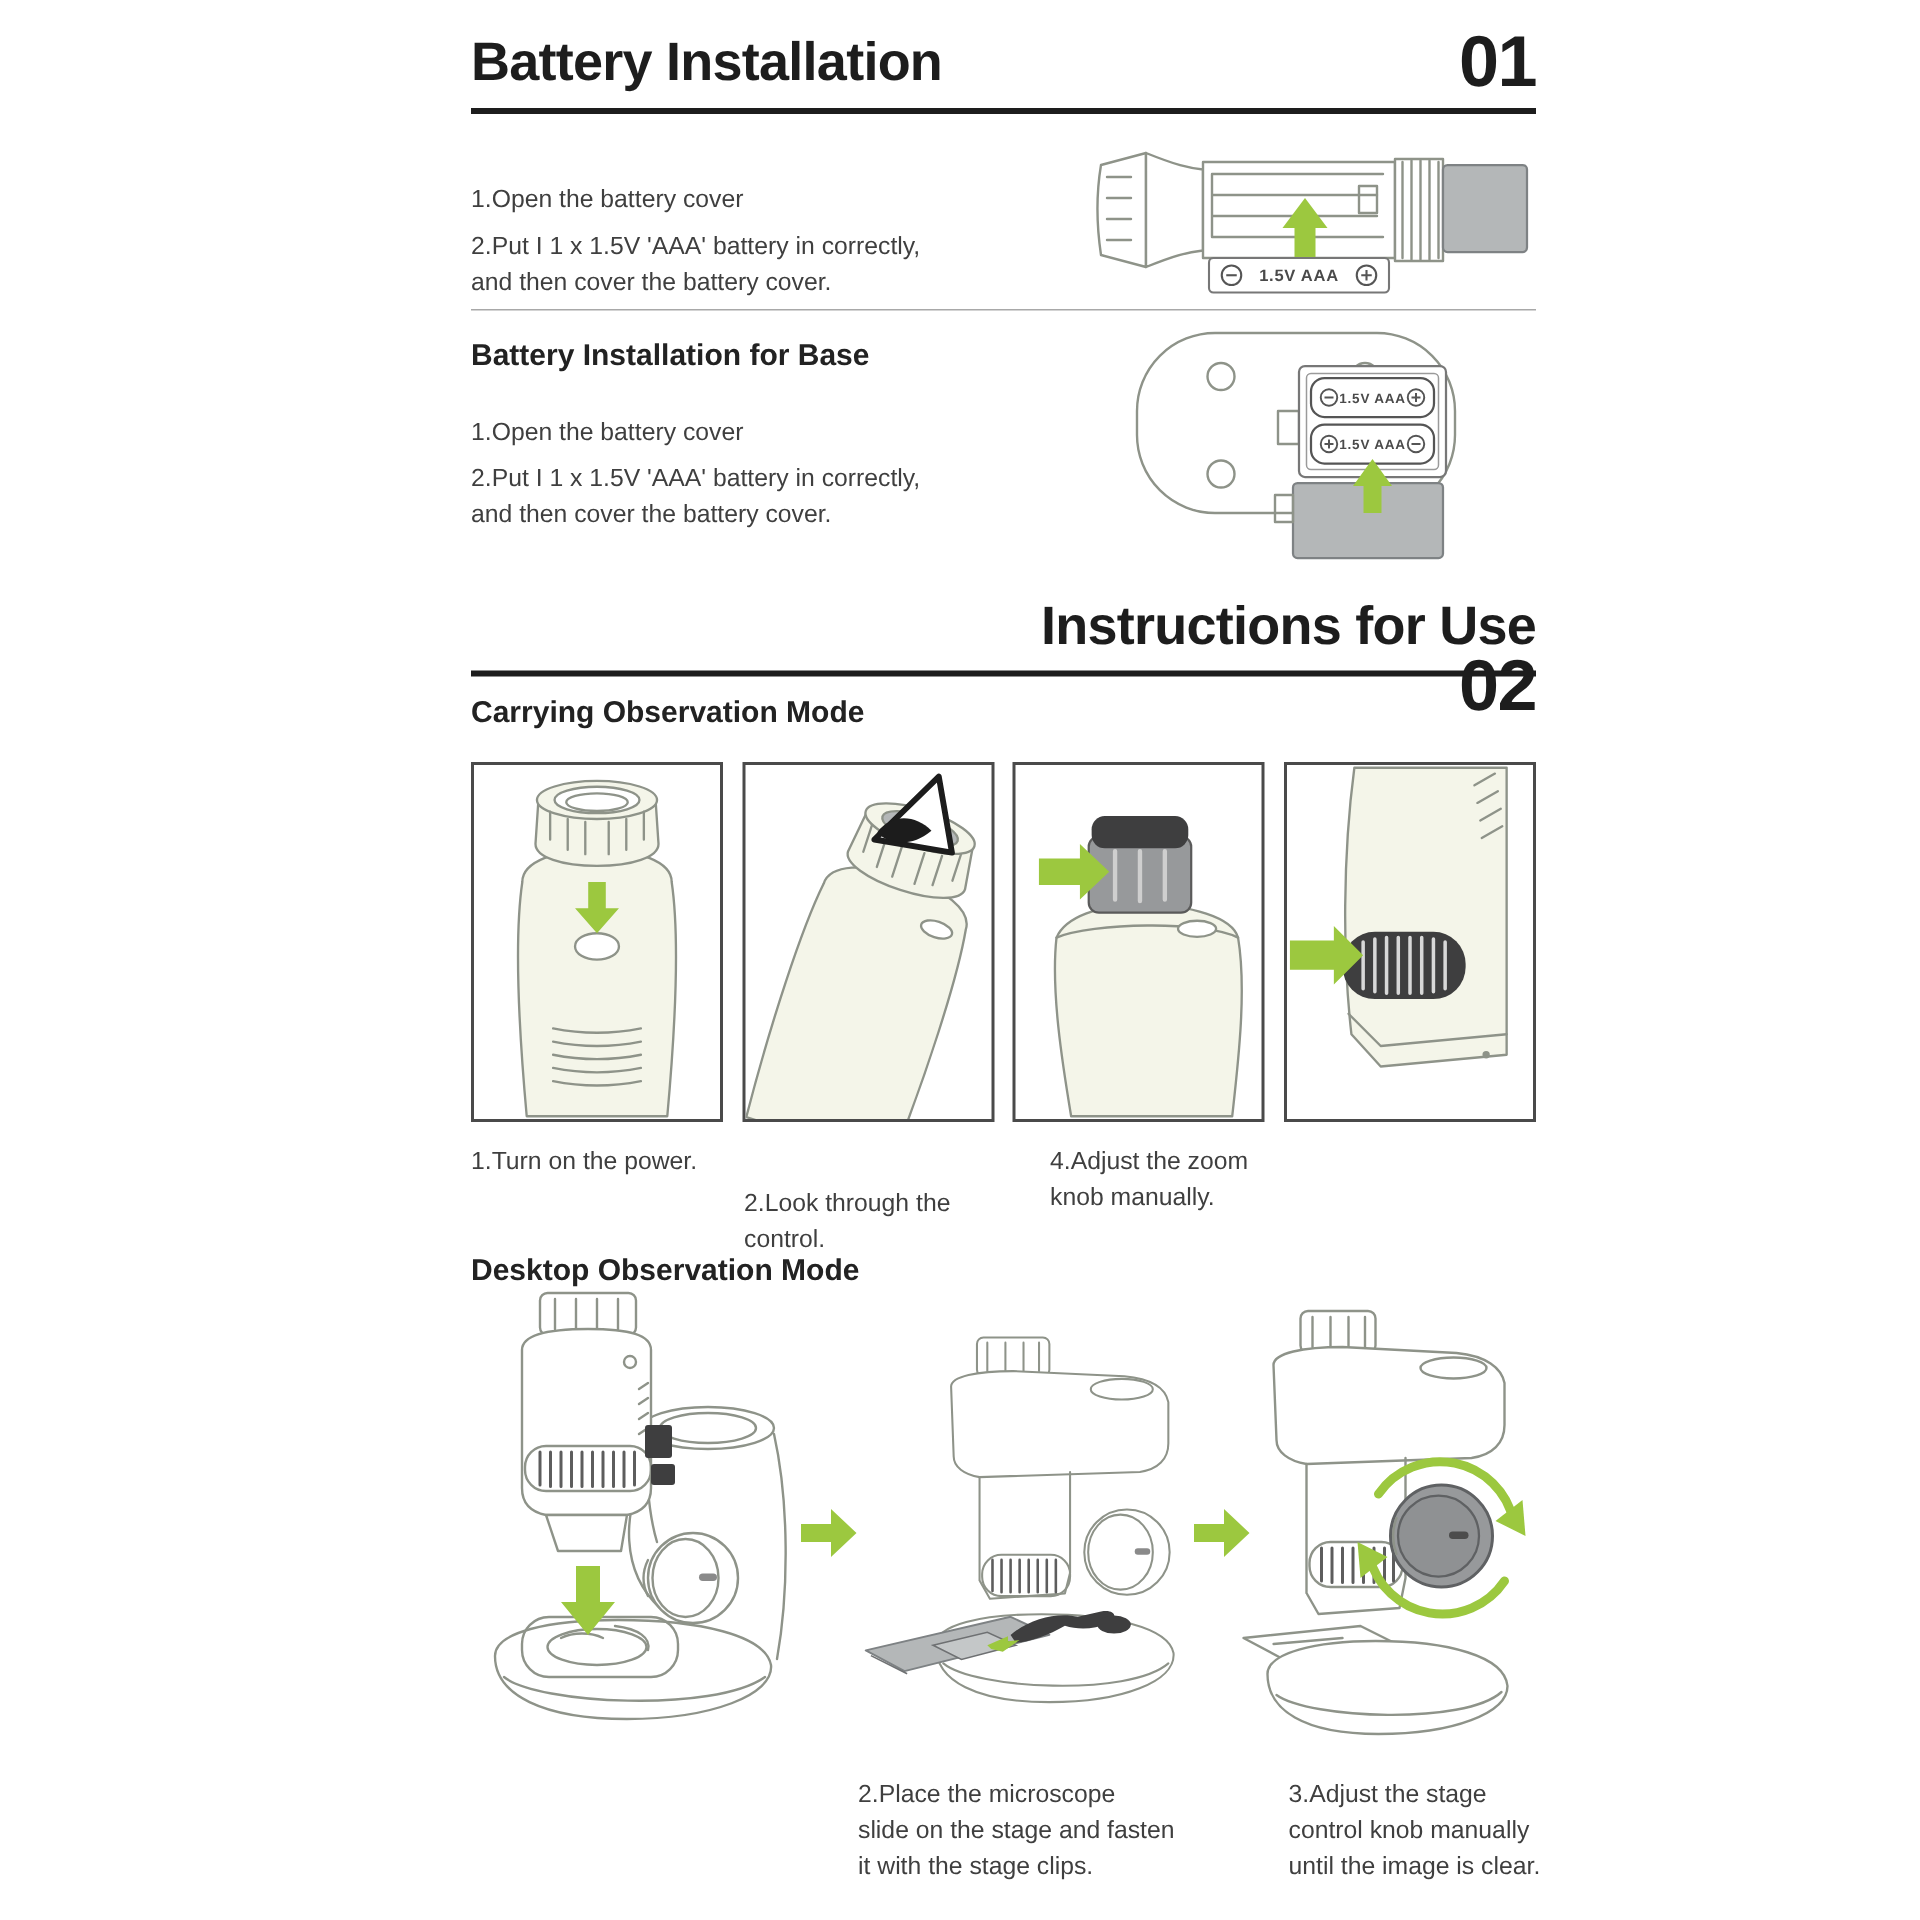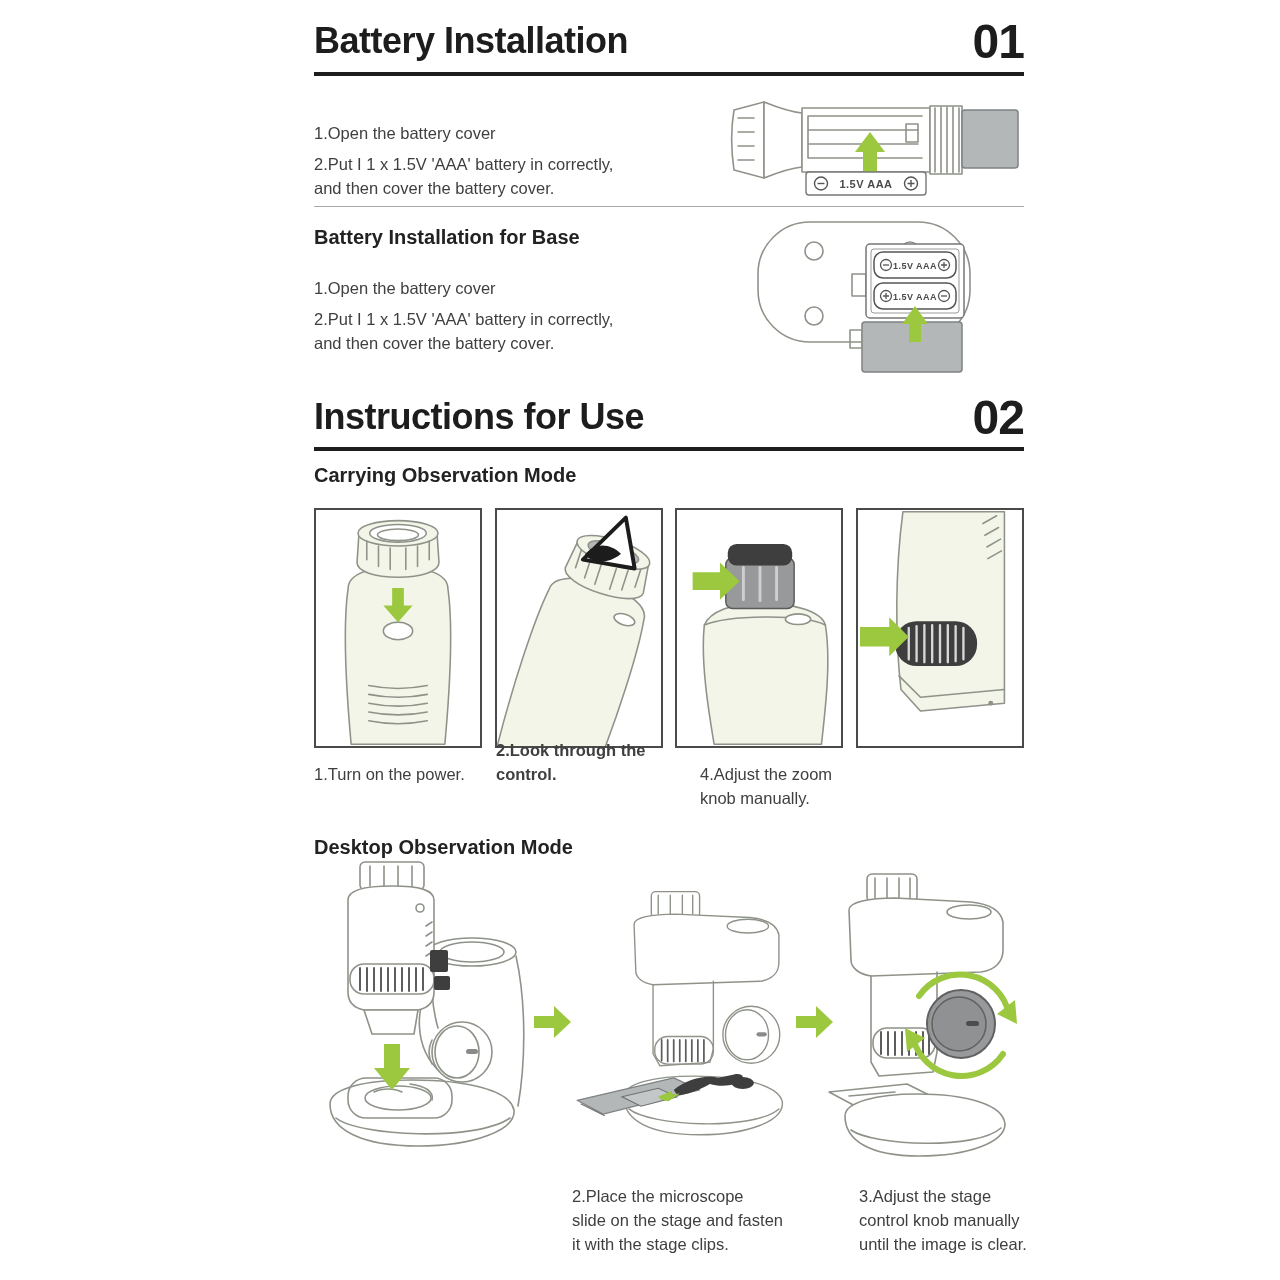--- a/index.html
+++ b/index.html
@@ -131,21 +131,21 @@
           <path d="M189,78 h6" stroke="#555" stroke-width="1.3"></path>
         </g>
       </g>
 
       <rect class="gray" x="110" y="104" width="100" height="50" rx="3"></rect>
       <rect class="ln" x="98" y="112" width="12" height="18"></rect>
 
       <polygon class="green" points="163,88 176,106 169,106 169,124 157,124 157,106 150,106"></polygon>
     </svg>
 
-    <div class="abs h1row" style="top:396px;">
+    <div class="abs h1row" style="top:396px;flex-direction:column;">
       <span class="h1">Instructions for Use</span>
       <span class="h1num">02</span>
     </div>
     <div class="abs rule" style="top:447px;"></div>
 
     <div class="abs h2" style="top:464px;">Carrying Observation Mode</div>
 
     <div class="abs panelrow" style="top:508px;">
 
       <div class="panel">
@@ -205,21 +205,21 @@
           </g>
           <polygon class="green" points="2,118 32,118 32,108 52,128 32,148 32,138 2,138"></polygon>
         </svg>
       </div>
     </div>
 
     <div class="abs cap" style="top:762px;left:0;width:180px;">
       <div>1.Turn on the power.</div>
       <div></div>
     </div>
-    <div class="abs cap" style="top:738px;left:182px;width:190px;font-weight:bold;">
+    <div class="abs cap" style="top:790px;left:182px;width:190px;">
       <div>2.Look through the</div>
       <div>control.</div>
     </div>
     <div class="abs cap" style="top:762px;left:386px;width:170px;">
       <div>4.Adjust the zoom</div>
       <div>knob manually.</div>
     </div>
 
     <div class="abs h2" style="top:836px;">Desktop Observation Mode</div>
 

